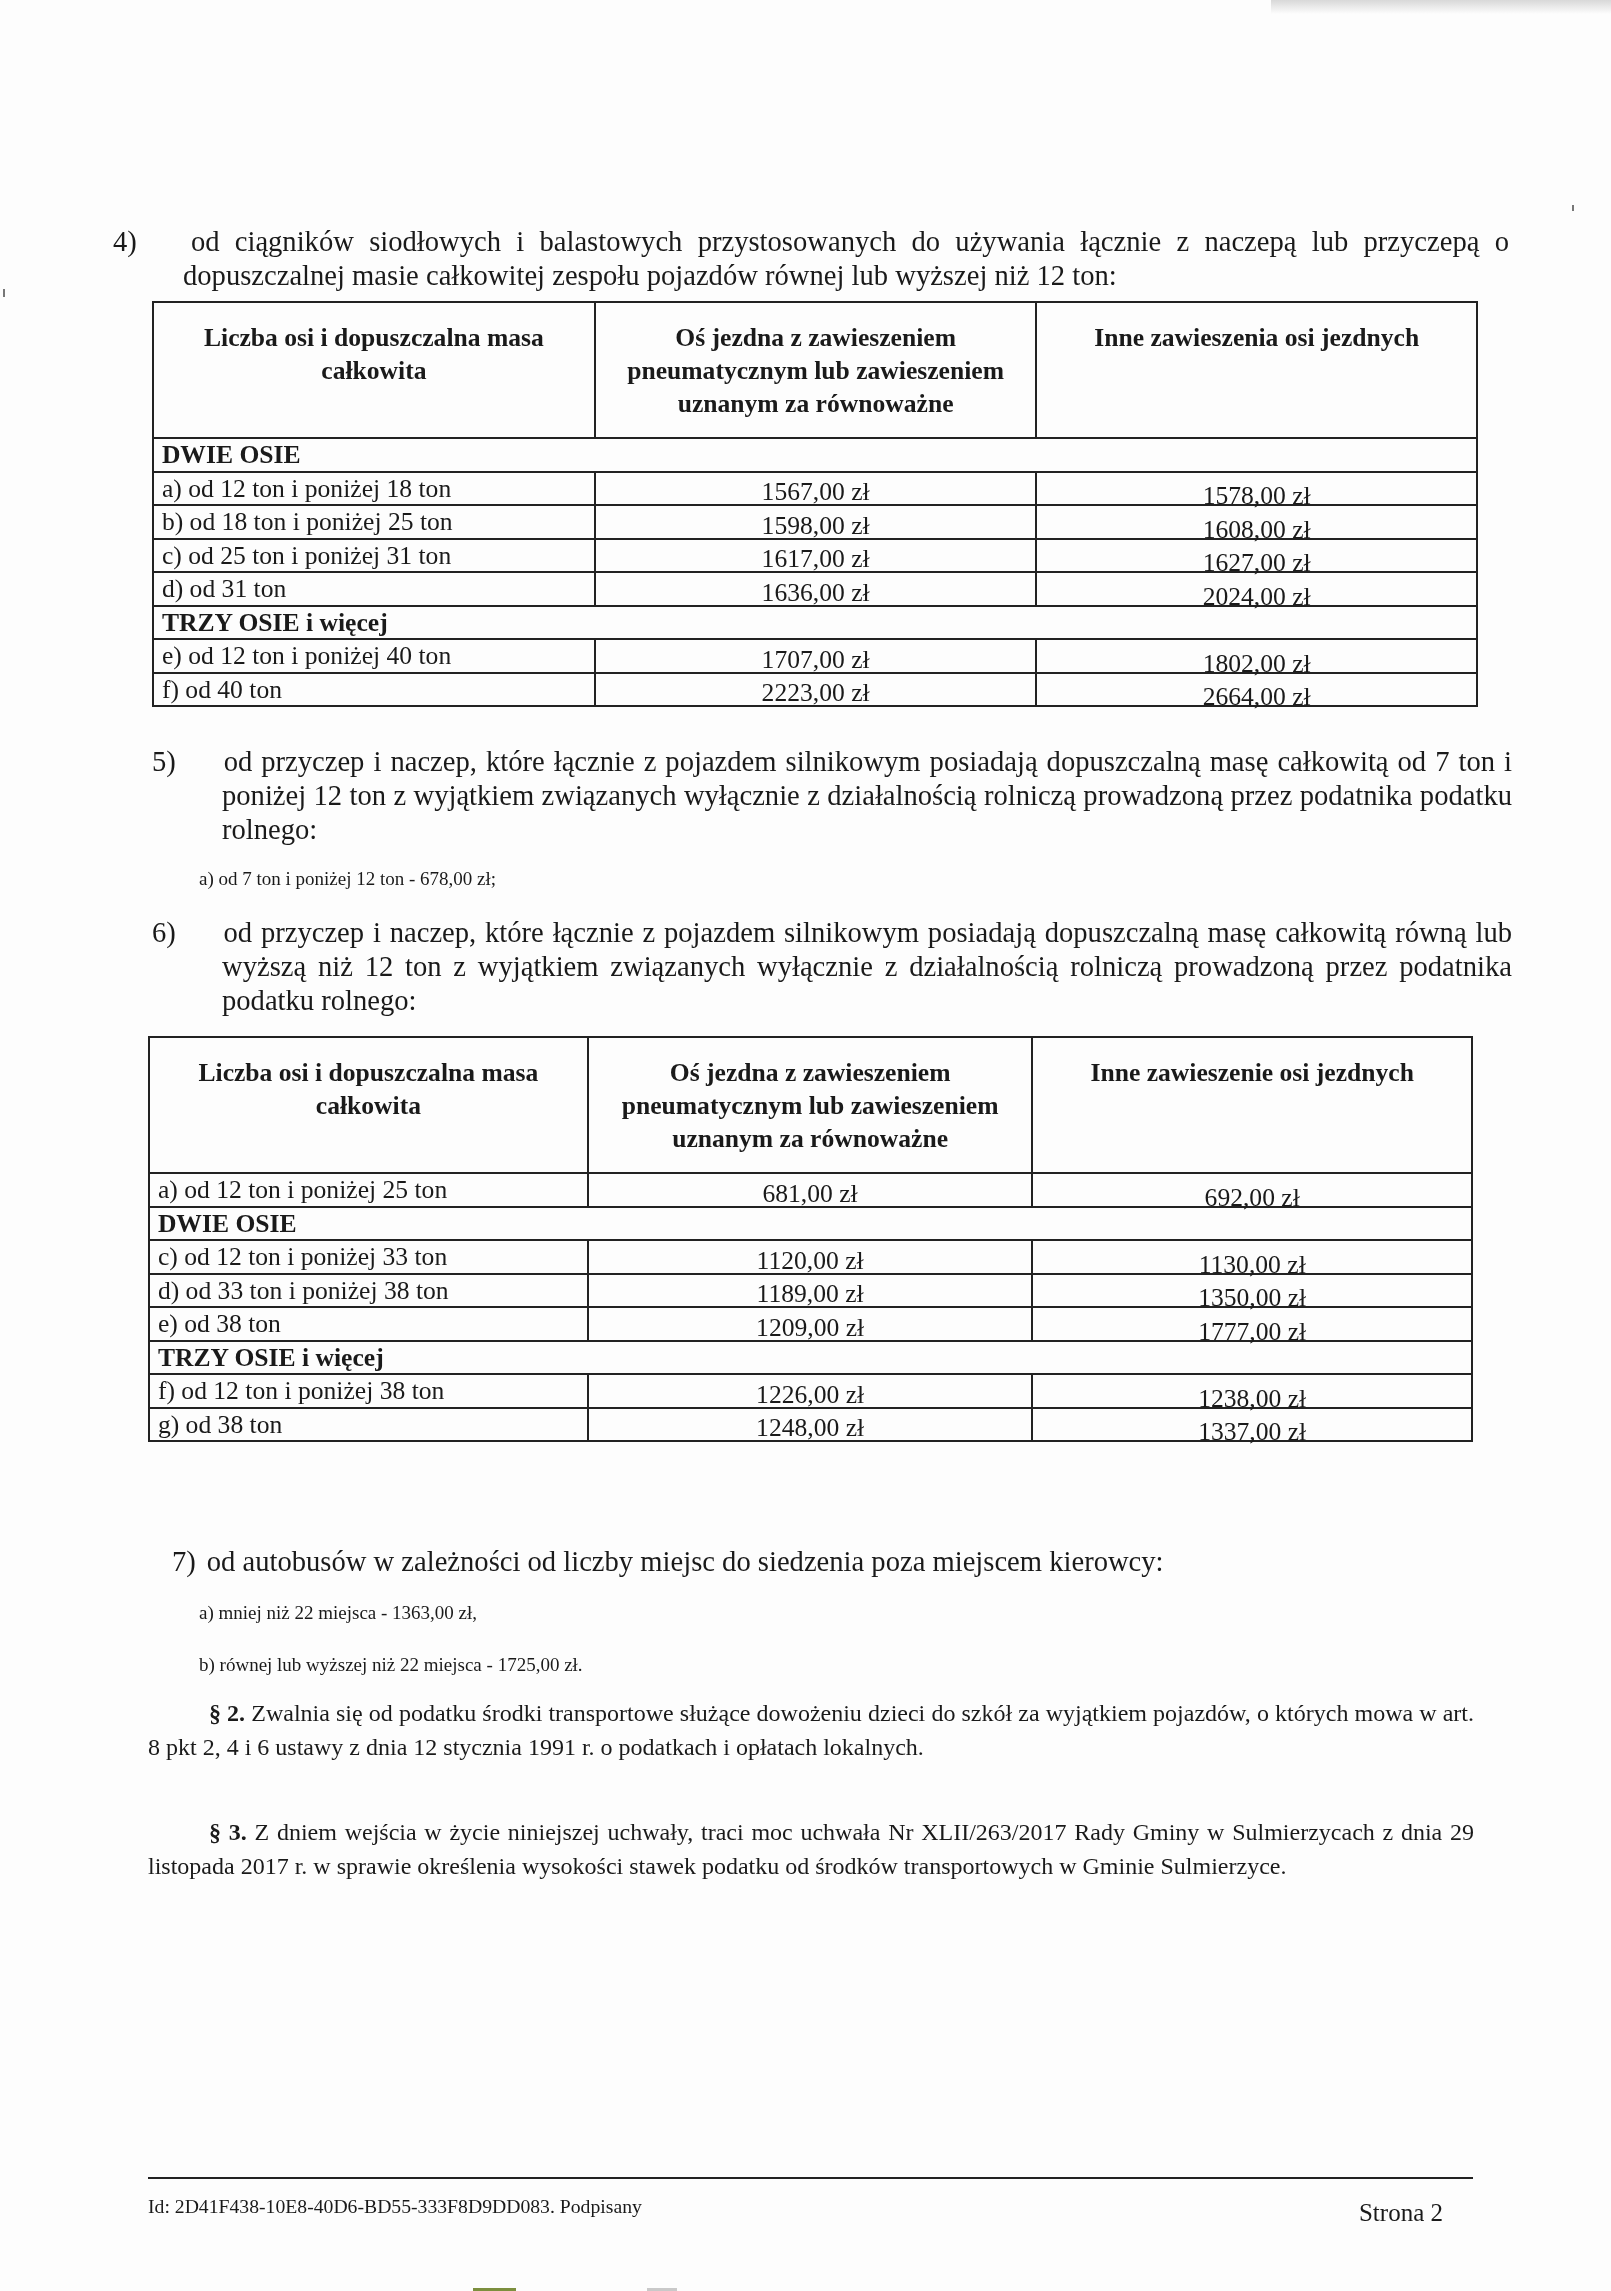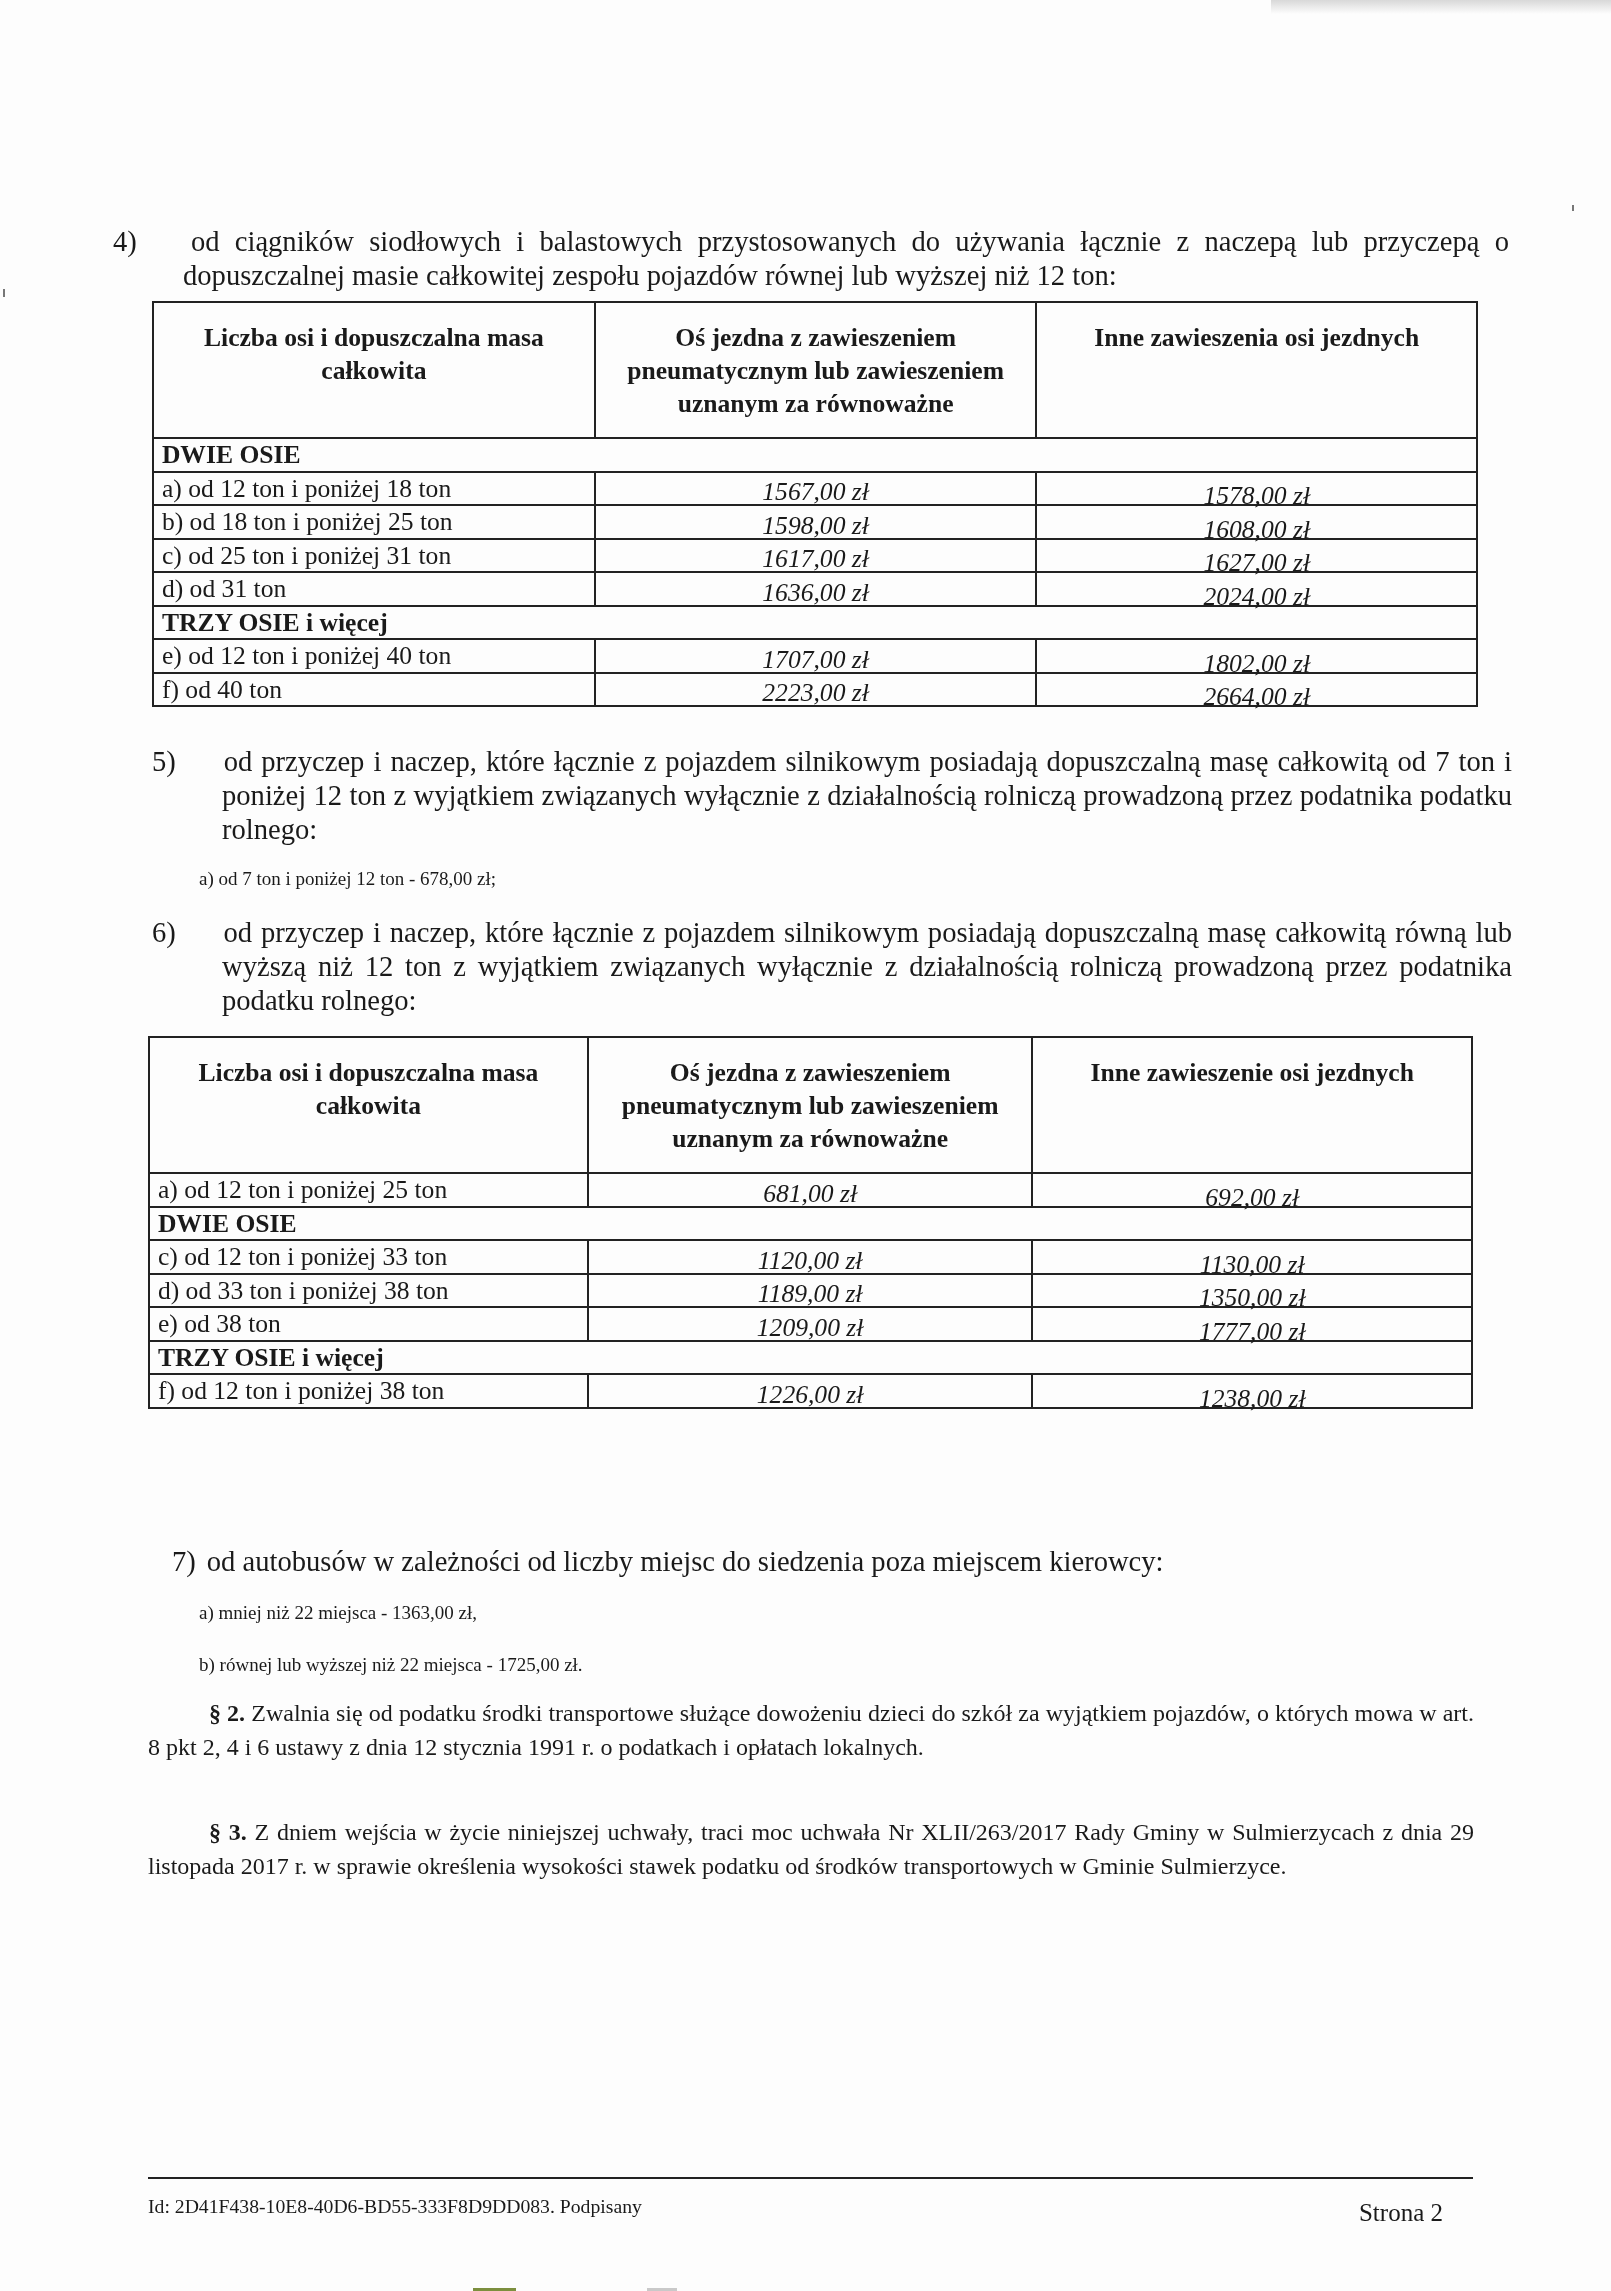--- a/index.html
+++ b/index.html
@@ -25,21 +25,21 @@
   table.tax {
     position: absolute; border-collapse: collapse; font-size: 25.6px;
   }
   table.tax td, table.tax th { border: 2px solid #222; padding: 0 7.9px; vertical-align: top; }
   table.tax th {
     font-weight: bold; text-align: center; line-height: 33px; padding-top: 18px; height: 116px; border-radius: 29px;
   }
   table.tax td.group { font-weight: bold; line-height: 31.5px; height: 31.5px; }
   table.tax td.label { line-height: 31.5px; height: 31.5px; white-space: nowrap; }
   table.tax td.val { text-align: center; line-height: 31.5px; height: 31.5px; }
-  table.tax td.val span { position: relative; top: 3.9px; font-style: italic; }
+  table.tax td.val span { position: relative; top: 3.9px; }
   table.tax td.val2 span { top: 7.9px; }
   .footer-line { position: absolute; left: 148px; width: 1325px; top: 2177px; border-top: 2px solid #222; }
   .footer-id { position: absolute; left: 148px; top: 2195px; font-size: 19.7px; }
   .footer-page { position: absolute; right: 169px; top: 2199px; font-size: 25px; }
   .bottom-mark1 { position: absolute; left: 473px; top: 2288px; width: 43px; height: 3px; background: #7c8f3e; }
   .bottom-mark2 { position: absolute; left: 647px; top: 2288px; width: 29.6px; height: 3px; background: #c9c9c9; }
   .margin-mark { position: absolute; left: 3px; top: 289px; width: 2px; height: 7.9px; background: #777; }
   .margin-mark2 { position: absolute; left: 1572px; top: 205px; width: 2px; height: 5.9px; background: #777; }
 </style>
 </head>
@@ -152,20 +152,25 @@
     <td class="val val2"><span>1777,00 zł</span></td>
   </tr>
   <tr>
         <td colspan="3" class="group">TRZY OSIE i więcej</td>
       </tr>
   <tr>
     <td class="label">f) od 12 ton i poniżej 38 ton</td>
     <td class="val"><span>1226,00 zł</span></td>
     <td class="val val2"><span>1238,00 zł</span></td>
   </tr>
+  <tr>
+    <td class="label">g) od 38 ton</td>
+    <td class="val"><span>1248,00 zł</span></td>
+    <td class="val val2"><span>1337,00 zł</span></td>
+  </tr>
 </tbody>
   </table>
 
 <div class="para" style="top:1545px; left:172px; width:1305px;">
   <span class="num">7)</span>
   <span>od autobusów w zależności od liczby miejsc do siedzenia poza miejscem kierowcy:</span>
 </div>
 <div class="sub" style="top:1596px;">a) mniej niż 22 miejsca - 1363,00 zł,</div>
 <div class="sub" style="top:1648px;">b) równej lub wyższej niż 22 miejsca - 1725,00 zł.</div>
 

